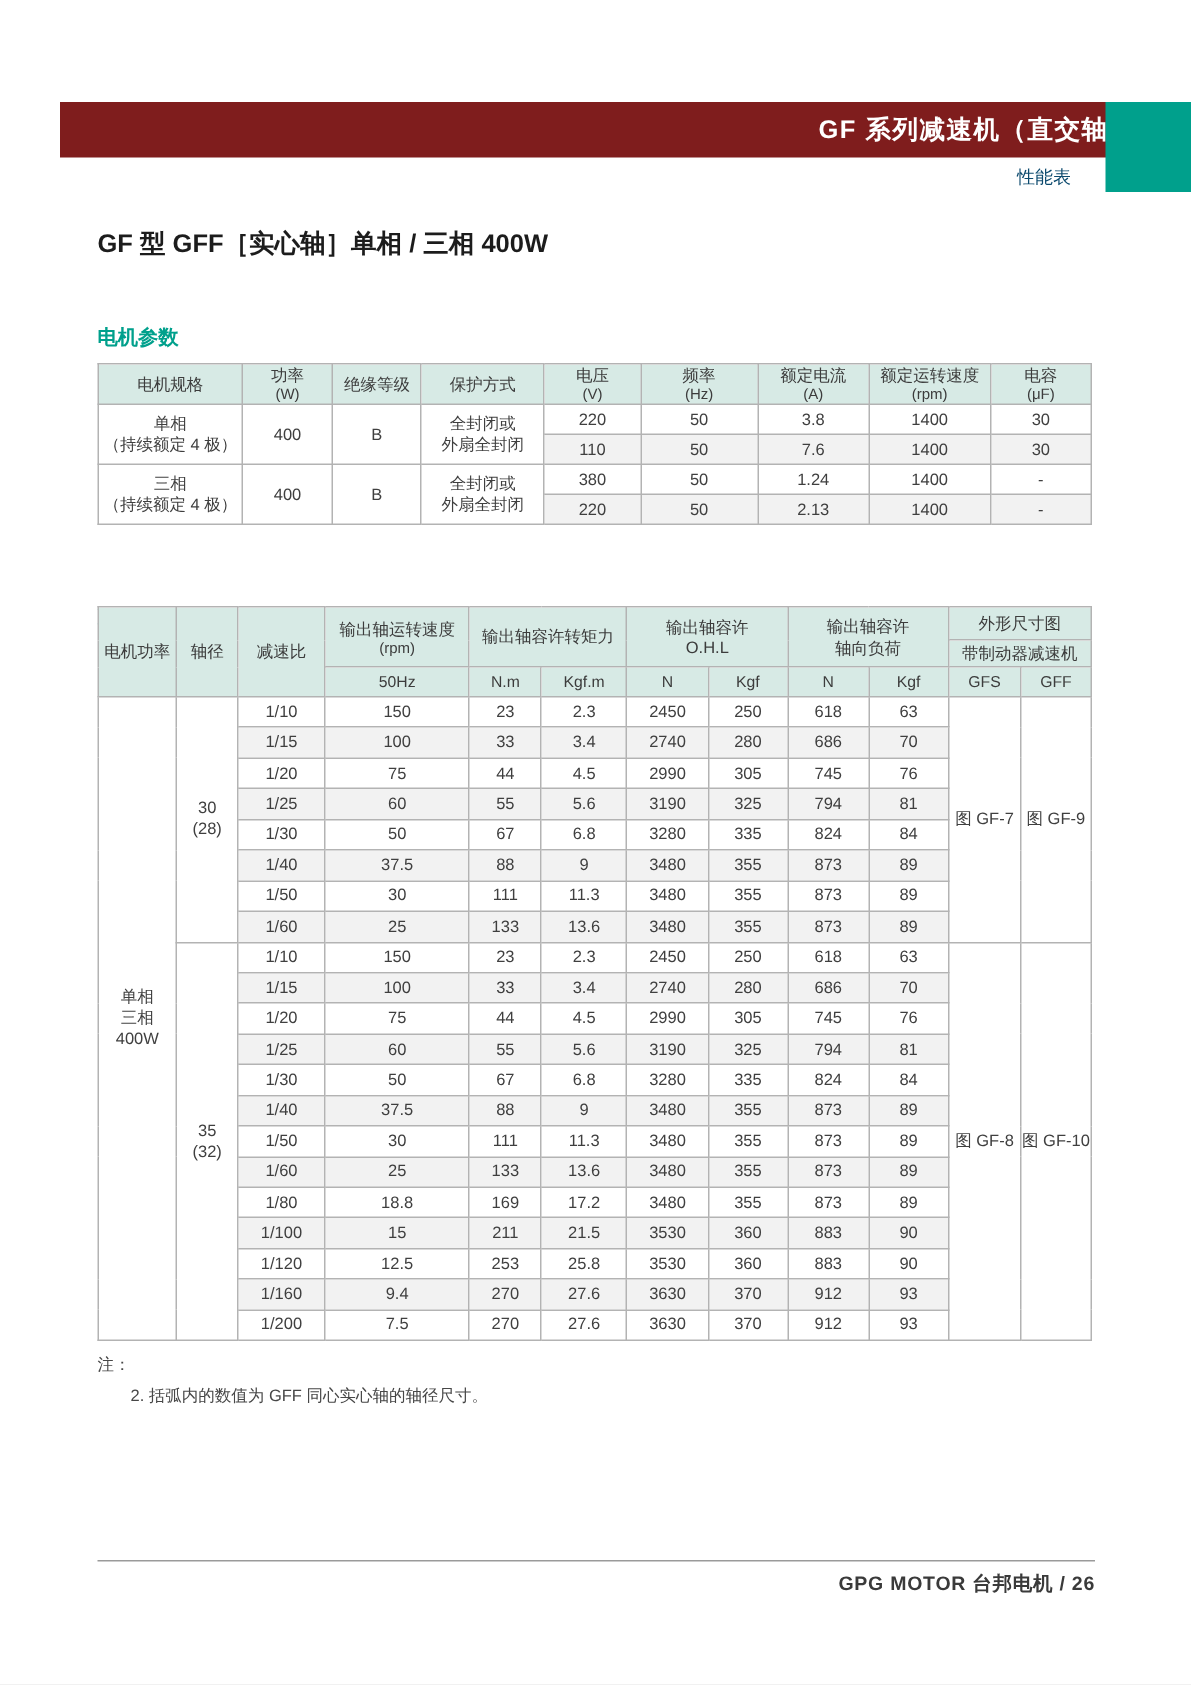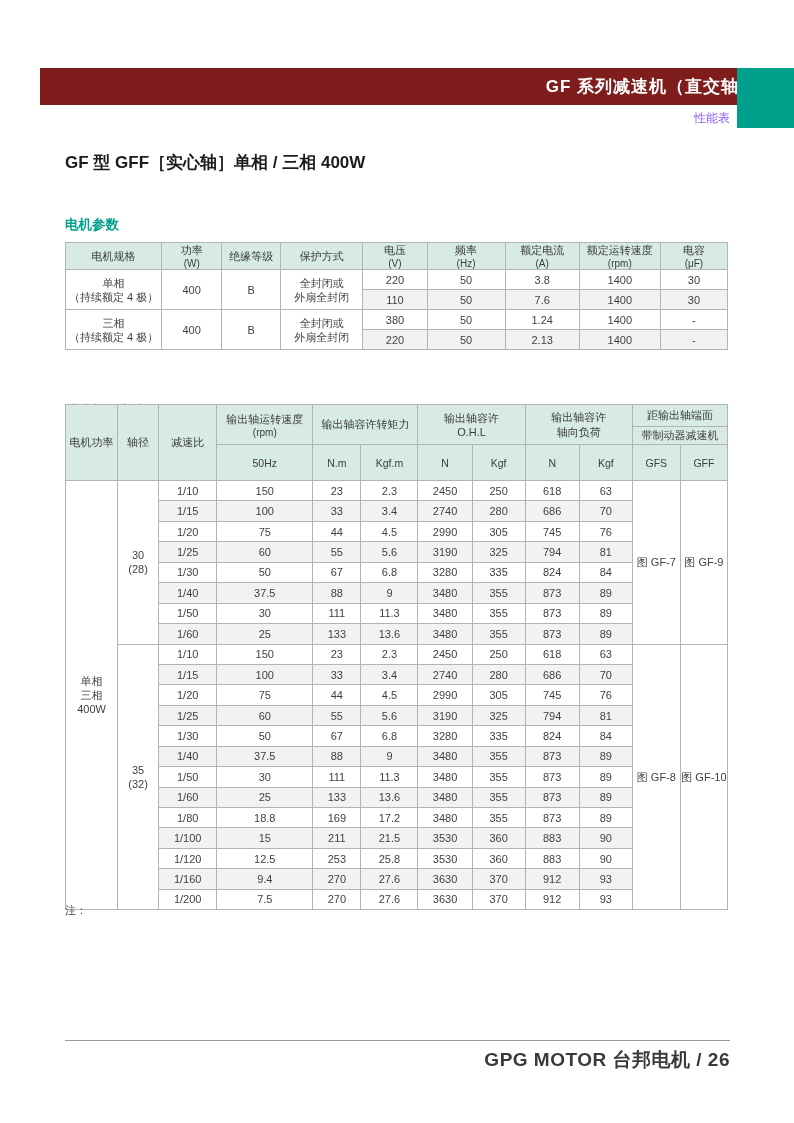--- a/index.html
+++ b/index.html
@@ -4,21 +4,21 @@
 <style>
   * { margin:0; padding:0; box-sizing:border-box; }
   html,body { background:#e8e8e8; }
   body { font-family:"Liberation Sans","DejaVu Sans",sans-serif; }
   .page { position:relative; width:794px; height:1123px; background:#ffffff; margin:0 auto; overflow:hidden; color:#3a3a3a; }
 
   
   .band { position:absolute; left:0; top:68px; width:730px; height:37px; background:#7f1d1d;margin-left:40px; }
   .band .band-title { position:absolute; right:13px; top:0; line-height:37px; color:#ffffff; font-size:17px; font-weight:bold; letter-spacing:1px; }
   .corner-square { position:absolute; left:737px; top:68px; width:57px; height:60px; background:#00a08c; }
-  .perf-label { position:absolute; right:64px; top:110px; font-size:12px; color:#8b5cf6; }
+  .perf-label { position:absolute; right:80px; top:110px; font-size:12px; color:#0c4a6e; }
 
   
   .titles { position:absolute; left:65px; top:150px; font-size:17px; font-weight:bold; color:#1c1c1c; line-height:26px; }
 
   .section-title { position:absolute; left:65px; font-size:13.5px; font-weight:bold; color:#00a08c; }
   .st-motor { top:216px; }
   .st-torque { top:402px; }
 
   
   table { border-collapse:collapse; table-layout:fixed; width:663px; position:absolute; left:65px; background:#fff; }
@@ -33,34 +33,34 @@
   
   .motor-table { top:242px; }
   .motor-table thead tr { height:16px; }
   .motor-table tbody tr { height:20px; }
   .motor-table td.merged { font-size:11px; line-height:14px; }
 
   
   .torque-table { top:404px; }
   .torque-table tr.hr1 { height:22px; }
   .torque-table tr.hr2 { height:18px; }
-  .torque-table tr.hr3 { height:36px;padding-left:20px; }
+  .torque-table tr.hr3 { height:20px;padding-left:20px; }
   .torque-table tr.hr3 th { font-size:10.5px; }
   .torque-table tbody tr { height:20.45px; }
   .torque-table td.merged { font-size:11px; line-height:14px; }
 
   
   .notes { position:absolute; left:65px; top:900px; width:680px; font-size:11px; color:#474747; line-height:21px; }
   .note-row { display:flex; }
   .note-label { flex:0 0 22px; }
   .note-indent { padding-left:22px; }
 
   
   .footer-line { position:absolute; left:65px; top:1040px; width:665px; border-top:1px solid #9a9a9a; }
-  .footer-text { position:absolute; right:64px; top:1047px; font-size:19px; font-weight:bold; color:#3a3a3a; letter-spacing:0.5px; }
+  .footer-text { position:absolute; right:64px; top:1047px; font-size:13px; font-weight:bold; color:#3a3a3a; letter-spacing:0.5px; }
 </style>
 </head>
 <body>
 
 <div class="page">
 
   <div class="band">
     <span class="band-title">GF 系列减速机（直交轴）</span>
   </div>
   <div class="corner-square"></div>
@@ -196,21 +196,21 @@
           </th>
         <th rowspan="2" colspan="2">输出轴容许转矩力</th>
         <th rowspan="2" colspan="2">
             <div>输出轴容许</div>
             <div>O.H.L</div>
           </th>
         <th rowspan="2" colspan="2">
             <div>输出轴容许</div>
             <div>轴向负荷</div>
           </th>
-        <th colspan="2">距输出轴端面</th>
+        <th colspan="2">外形尺寸图</th>
       </tr>
       <tr class="hr2">
         <th colspan="2">带制动器减速机</th>
       </tr>
       <tr class="hr3">
         <th>50Hz</th>
         <th>N.m</th>
         <th>Kgf.m</th>
         <th>N</th>
         <th>Kgf</th>
@@ -442,18 +442,21 @@
           <td>912</td>
           <td>93</td>
         </tr>
       </tbody>
   </table>
 
   <div class="notes">
     <div class="note-row">
       <span class="note-label">注：</span>
     </div>
+    <div class="note-row note-indent">
+      <span>2. 括弧内的数值为 GFF 同心实心轴的轴径尺寸。</span>
+    </div>
   </div>
 
   <div class="footer-line"></div>
   <div class="footer-text">GPG MOTOR 台邦电机  /  26</div>
 
 </div>
 
 </body></html>

